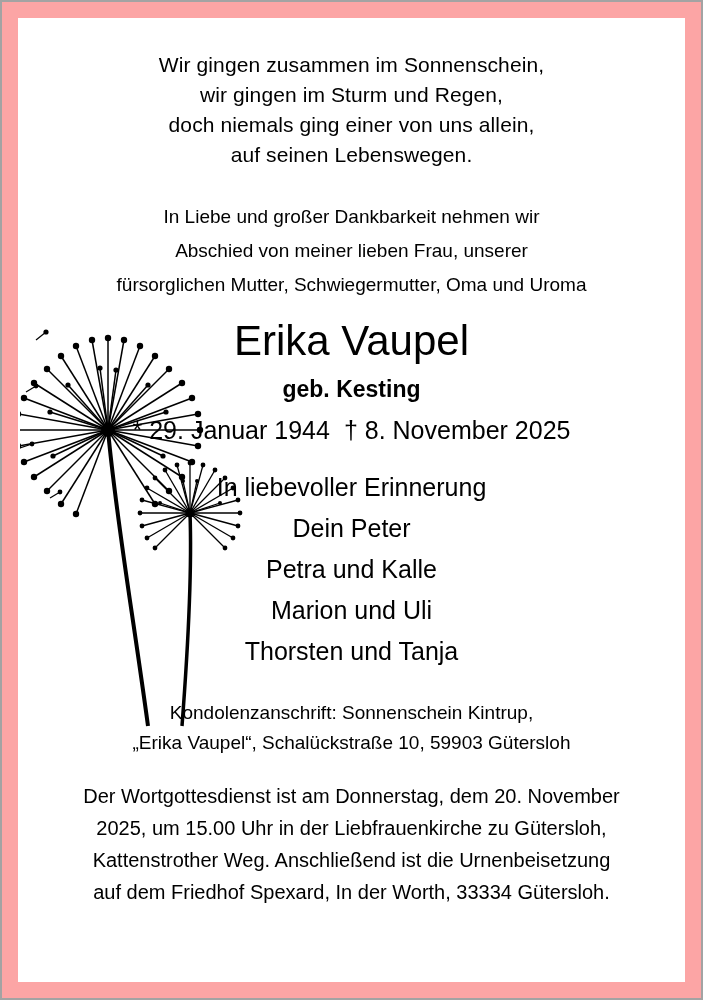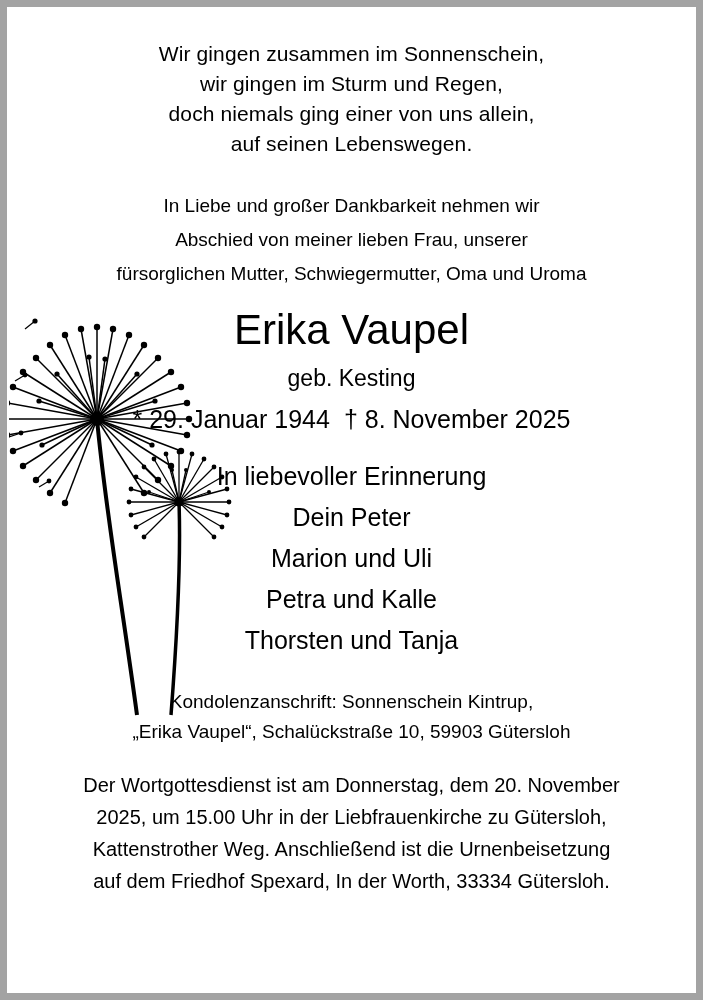--- a/index.html
+++ b/index.html
@@ -12,23 +12,23 @@
     height: 1000px;
     font-family: "Liberation Sans", sans-serif;
     color: #000000;
     overflow: hidden;
   }
   .notice {
     position: relative;
     box-sizing: border-box;
     width: 703px;
     height: 1000px;
-    background: #0c4a6e;
-    border: 7px solid #a3a3a3;
-    padding: 0;
+    background: #fca5a5;
+    border: 2px solid #a3a3a3;
+    padding: 16px;
     overflow: hidden;
   }
   .inner {
     position: relative;
     box-sizing: border-box;
     width: 100%;
     height: 100%;
     background: #ffffff;
     padding: 22px 26px 18px 26px;
     text-align: center;
@@ -48,21 +48,21 @@
   .intro div { white-space: nowrap; }
   .name {
     margin-top: 15px;
     font-size: 42px;
     line-height: 48px;
     font-weight: 400;
   }
   .maiden {
     margin-top: 10px;
     font-size: 23px;
-    font-weight: normal;
+    font-weight: bold;
     line-height: 28px;
   }
   .dates {
     margin-top: 12px;
     font-size: 25px;
     line-height: 30px;
   }
   .dates .sep { display: inline-block; width: 14px; }
   .family {
     margin-top: 22px;
@@ -268,22 +268,22 @@
     <div class="name">Erika Vaupel</div>
     <div class="maiden">geb. Kesting</div>
 
     <div class="dates">
       <span>* 29. Januar 1944</span><span class="sep"></span><span>† 8. November 2025</span>
     </div>
 
     <div class="family">
       <div>In liebevoller Erinnerung</div>
       <div>Dein Peter</div>
+      <div>Petra und Kalle</div>
       <div>Marion und Uli</div>
-      <div>Petra und Kalle</div>
       <div>Thorsten und Tanja</div>
     </div>
 
     <div class="condolence">
       <div>Kondolenzanschrift: Sonnenschein Kintrup,</div>
       <div>„Erika Vaupel“, Schalückstraße 10, 59903 Gütersloh</div>
     </div>
 
     <div class="service">
       <div>Der Wortgottesdienst ist am Donnerstag, dem 20. November</div>

